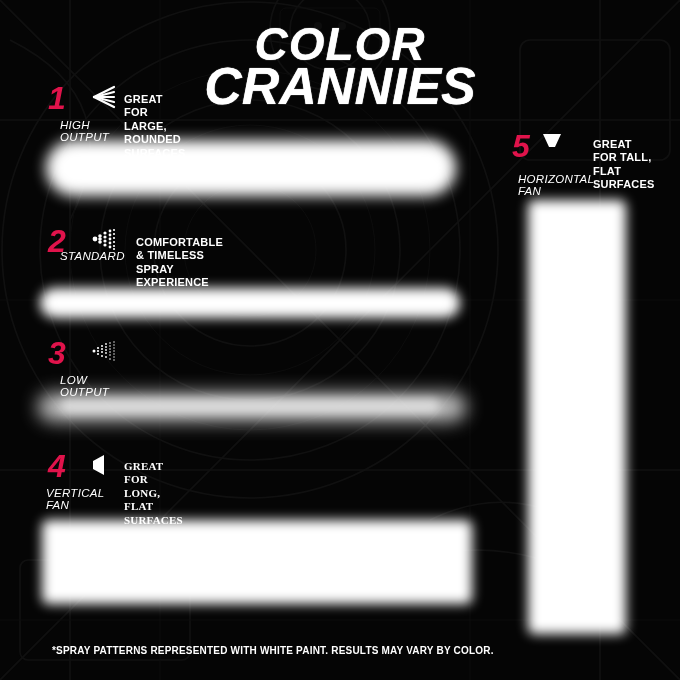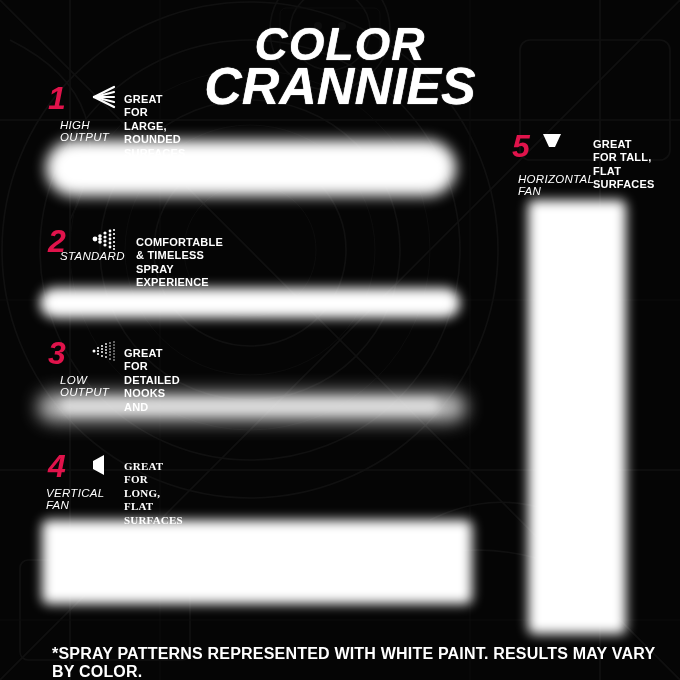--- a/index.html
+++ b/index.html
@@ -82,21 +82,21 @@
     font-weight: 400;
     font-style: italic;
     letter-spacing: 0.3px;
     color: #fff;
     text-transform: uppercase;
   }
   .footnote {
     position: absolute;
     left: 52px;
     top: 645px;
-    font-size: 16px;
+    font-size: 10px;
     font-weight: 700;
     letter-spacing: 0.2px;
     color: #fff;
     text-transform: uppercase;
   }
   
   .swatch {
     position: absolute;
     background: #fff;
   }
@@ -269,21 +269,21 @@
             <circle cx="32" cy="7" r="0.7"></circle>
             <circle cx="32" cy="10" r="0.7"></circle>
           <circle cx="32" cy="13" r="0.7"></circle>
             <circle cx="32" cy="16" r="0.7"></circle>
             <circle cx="32" cy="19" r="0.7"></circle>
             <circle cx="32" cy="22" r="0.7"></circle>
         </g>
       </svg>
     </div>
     <div class="desc" style="left:124px; top:347px;">
-      <span>GREAT FOR DETAILED NOOKS AND</span><br>
+      <br>
     </div>
     <div class="name" style="left:60px; top:374px;">LOW OUTPUT</div>
   </div>
 
   <div class="entry">
     <div class="num" style="left:48px; top:450px;">4</div>
     <div class="pat-icon" style="left:84px; top:452px;">
       <svg width="28" height="26" viewBox="0 0 28 26">
         <path d="M20 3 L20 23 L9 17 L9 9 Z" fill="#ffffff"></path>
       </svg>

